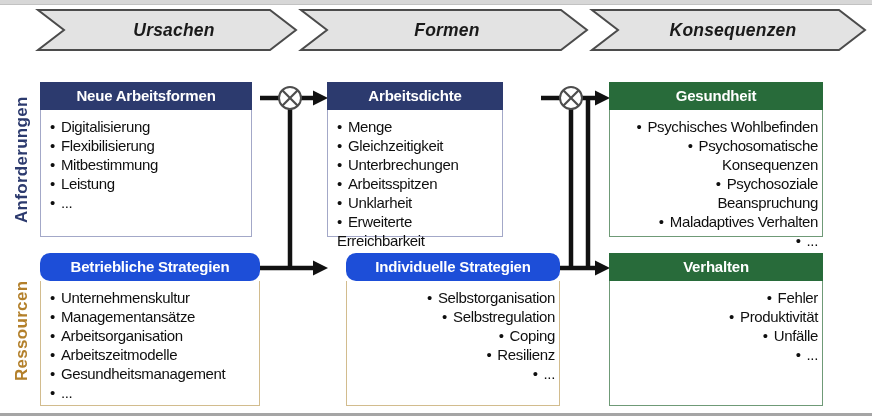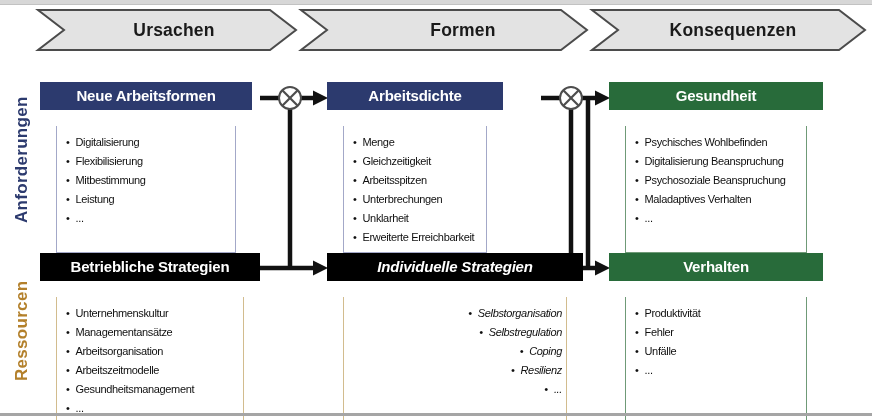--- a/index.html
+++ b/index.html
@@ -6,63 +6,63 @@
   body { font-family:"Liberation Sans", sans-serif; }
   .stage { position:relative; width:872px; height:420px; background:#ffffff; overflow:hidden; }
 
   .top-strip { position:absolute; left:0; top:0; width:872px; height:4px;
                background:#d7d7d7; border-bottom:1px solid #c2c2c2; }
   .bottom-line { position:absolute; left:0; top:413px; width:872px; height:3px; background:#a5a5a5; }
 
   .banners { position:absolute; left:0; top:0; }
   .banner-poly { fill:#e3e3e3; stroke:#4b4b4b; stroke-width:2; }
   .banner-label { position:absolute; top:20px; font-weight:bold; font-size:17.5px;
-                  color:#1a1a1a; text-align:center; letter-spacing:0.2px; }
+                  color:#1a1a1a; text-align:center; letter-spacing:0.2px;font-style:italic; }
 
   .side-label { position:absolute; left:2px; width:30px; writing-mode:vertical-lr;
                 transform:rotate(180deg); text-align:center; font-weight:bold;
                 font-size:17px; letter-spacing:0.3px; }
   .side-anforderungen { top:82px; height:155px; color:#2c3a6e; }
   .side-ressourcen    { top:253px; height:155px; color:#b3802b; }
 
   .box { position:absolute; background:#ffffff; }
   .box-header { height:28px; line-height:28px; text-align:center; color:#ffffff;
                 font-weight:bold; font-size:15px; letter-spacing:-0.2px; }
-  .box-list { margin:16px; padding:7px 4px 0 9px; list-style:none; font-size:11px;
+  .box-list { margin:0; padding:7px 4px 0 9px; list-style:none; font-size:15px;
               line-height:19px; color:#0f0f0f; letter-spacing:-0.35px;
               box-sizing:border-box; border-top:none; }
   .box-list li::before { content:"•"; margin-right:6px; }
 
   .theme-navy  .box-header { background:#2c3a6e; }
   .theme-navy  .box-list   { border:1px solid #a3a8c8; border-top:none; }
-  .theme-ochre .box-header { background:#000000; }
+  .theme-ochre .box-header { background:#1d4ed8;border-radius:10px; }
   .theme-ochre .box-list   { border:1px solid #d2bc8e; border-top:none; }
   .theme-green .box-header { background:#286b3a; }
-  .theme-green .box-list   { border:1px solid #6f9a77; border-top:none; }
+  .theme-green .box-list   { border:1px solid #6f9a77; border-top:none;text-align:right; }
 
   .connectors { position:absolute; left:0; top:0; pointer-events:none; }
   .cline { stroke:#111111; stroke-width:4.5; }
   .ahead { fill:#111111; }
   .mod-circle { fill:#ffffff; stroke:#4d4d4d; stroke-width:2; }
   .mod-x { stroke:#4d4d4d; stroke-width:2.2; }
 </style>
 </head>
 <body>
 
 <div class="stage">
 
   <div class="top-strip"></div>
 
   <svg class="banners" width="872" height="60">
     <polygon class="banner-poly" points="38,10 270,10 296,30 270,50 38,50 64,30"></polygon>
     <polygon class="banner-poly" points="301,10 561,10 587,30 561,50 301,50 327,30"></polygon>
     <polygon class="banner-poly" points="592,10 839,10 865,30 839,50 592,50 618,30"></polygon>
   </svg>
   <div class="banner-label" style="left:64px; width:220px;">Ursachen</div>
-  <div class="banner-label" style="left:343px; width:240px;">Formen</div>
+  <div class="banner-label" style="left:327px; width:240px;">Formen</div>
   <div class="banner-label" style="left:618px; width:230px;">Konsequenzen</div>
 
   <div class="side-label side-anforderungen">Anforderungen</div>
   <div class="side-label side-ressourcen">Ressourcen</div>
 
   <svg class="connectors" width="872" height="420">
     <g>
       <line class="cline" x1="260" y1="98" x2="315" y2="98"></line>
       <polygon class="ahead" points="313,90.5 328,98 313,105.5"></polygon>
     </g>
@@ -108,66 +108,66 @@
         <li>Leistung</li>
         <li>...</li>
       </ul>
   </div>
 
   <div class="box theme-navy" style="left:327px; top:82px; width:176px;">
     <div class="box-header">Arbeitsdichte</div>
     <ul class="box-list" style="height:127px;">
         <li>Menge</li>
         <li>Gleichzeitigkeit</li>
+        <li>Unterbrechungen</li>
         <li>Arbeitsspitzen</li>
-        <li>Unterbrechungen</li>
         <li>Unklarheit</li>
         <li>Erweiterte Erreichbarkeit</li>
       </ul>
   </div>
 
   <div class="box theme-green" style="left:609px; top:82px; width:214px;">
     <div class="box-header">Gesundheit</div>
     <ul class="box-list" style="height:127px;">
         <li>Psychisches Wohlbefinden</li>
-        <li>Digitalisierung Beanspruchung</li>
+        <li>Psychosomatische Konsequenzen</li>
         <li>Psychosoziale Beanspruchung</li>
         <li>Maladaptives Verhalten</li>
         <li>...</li>
       </ul>
   </div>
 
   <div class="box theme-ochre" style="left:40px; top:253px; width:220px;">
     <div class="box-header">Betriebliche Strategien</div>
     <ul class="box-list" style="height:125px;">
         <li>Unternehmenskultur</li>
         <li>Managementansätze</li>
         <li>Arbeitsorganisation</li>
         <li>Arbeitszeitmodelle</li>
         <li>Gesundheitsmanagement</li>
         <li>...</li>
       </ul>
   </div>
 
-  <div class="box theme-ochre" style="left:327px; top:253px; width:256px;font-style:italic;">
+  <div class="box theme-ochre" style="left:346px; top:253px; width:214px;">
     <div class="box-header">Individuelle Strategien</div>
     <ul class="box-list" style="height:125px;text-align:right;">
         <li>Selbstorganisation</li>
         <li>Selbstregulation</li>
         <li>Coping</li>
         <li>Resilienz</li>
         <li>...</li>
       </ul>
   </div>
 
   <div class="box theme-green" style="left:609px; top:253px; width:214px;">
     <div class="box-header">Verhalten</div>
     <ul class="box-list" style="height:125px;">
+        <li>Fehler</li>
         <li>Produktivität</li>
-        <li>Fehler</li>
         <li>Unfälle</li>
         <li>...</li>
       </ul>
   </div>
 
   <div class="bottom-line"></div>
 
 </div>
 
 </body></html>

